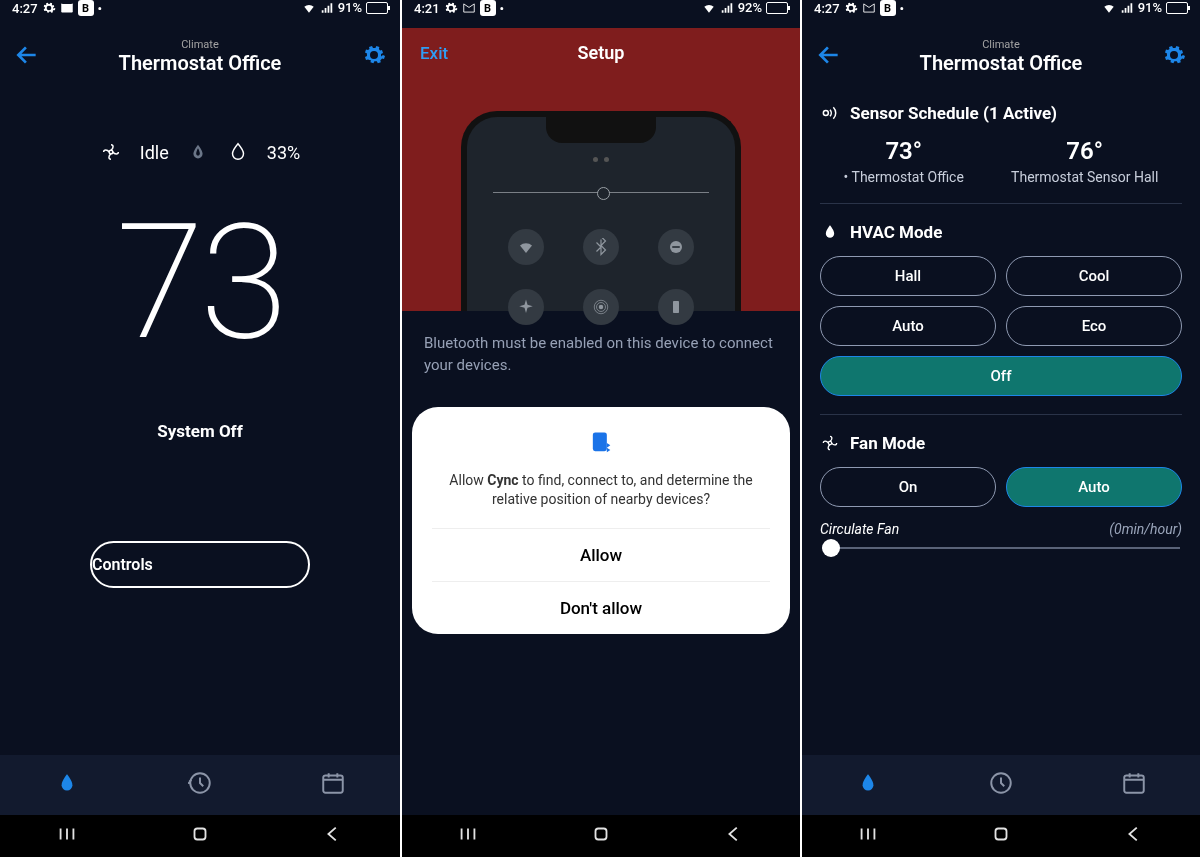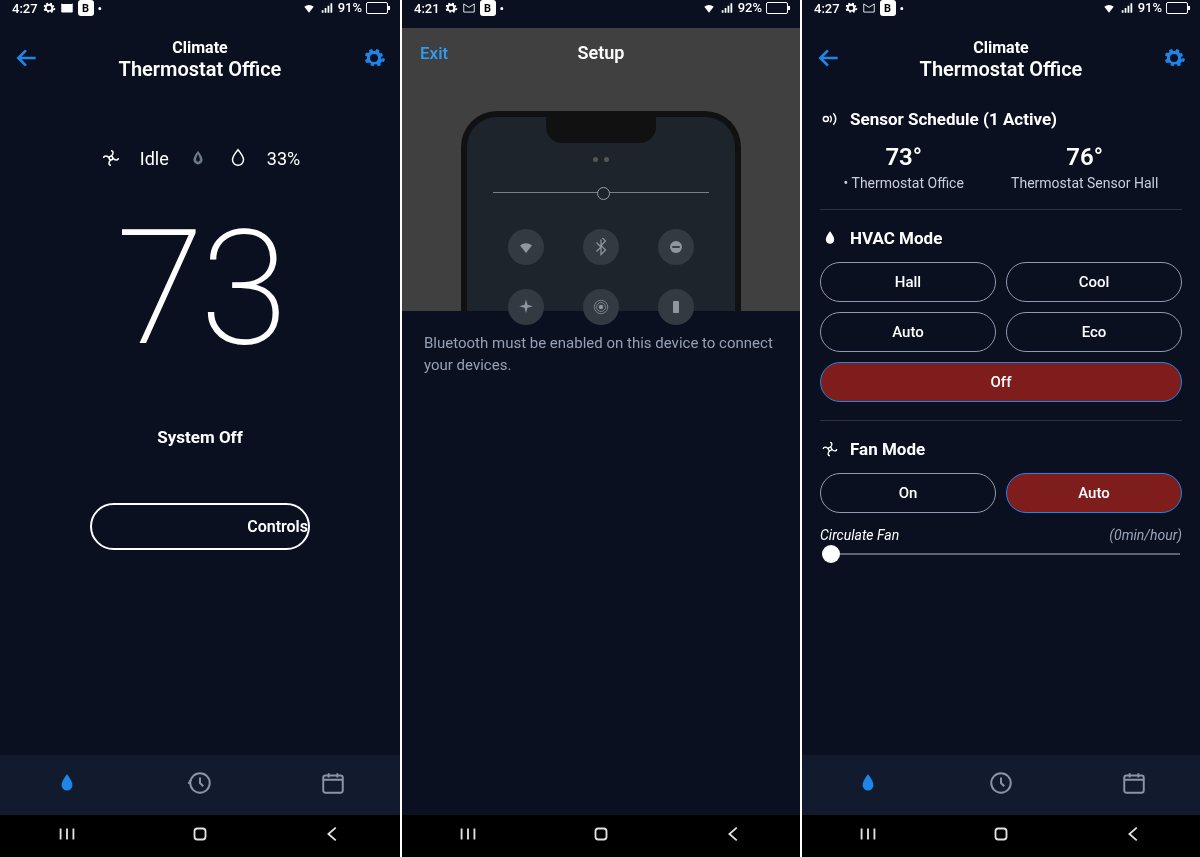--- a/index.html
+++ b/index.html
@@ -14,43 +14,43 @@
   .bpill { background:#fff; color:#000; border-radius:3px; width:16px; height:16px; display:inline-flex; align-items:center; justify-content:center; font-size:11px; font-weight:700;}
   .battery-ic { width:22px; height:12px; border:1px solid #fff; border-radius:2px; position:relative; }
   .battery-ic:after { content:""; position:absolute; right:-3px; top:3px; width:2px; height:4px; background:#fff; }
   .battery-ic .fill { background:#fff; height:100%; }
   
   
   .header { display:flex; align-items:center; padding: 10px 14px 6px 14px; }
   .header .back { color:#1d86e8; flex:0 0 30px; }
   .header .back svg { width:26px; height:26px; fill:none; stroke:#1d86e8; stroke-width:2.5; }
   .header .titlewrap { flex:1; text-align:center; }
-  .header .eyebrow { font-size:16px; color:#ffffff; font-weight:700;}
+  .header .eyebrow { font-size:11px; color:#a3a3a3; font-weight:400;}
   .header .title { font-size:20px; font-weight:600; }
   .header .gear { flex:0 0 30px; color:#1d86e8; text-align:right; }
   .header .gear svg { width:24px; height:24px; fill:#1d86e8; }
   
   
   .s1-body { flex:1; display:flex; flex-direction:column; align-items:center; }
   .s1-stat { margin-top:60px; display:flex; align-items:center; gap:18px; font-size:18px; }
   .s1-stat svg { width:22px; height:22px; }
   .bigtemp { font-size:160px; font-weight:200; line-height:1; margin-top:40px; letter-spacing:-4px; }
   .sysoff { margin-top:58px; font-size:17px; font-weight:700; }
-  .controls-btn { margin-top:56px; border:2px solid #fff; border-radius:28px; padding:12px 0; width:220px; text-align:right; font-size:16px; font-weight:600; }
+  .controls-btn { margin-top:100px; border:2px solid #fff; border-radius:28px; padding:12px 0; width:220px; text-align:left; font-size:16px; font-weight:600; }
   
   
   .apptabs { height:60px; background:#121a2e; display:flex; align-items:center; justify-content:space-around; }
   .apptabs svg { width:26px; height:26px; }
   
   
   .navbar { height:42px; background:#000; display:flex; align-items:center; justify-content:space-around; }
   .navbar svg { width:22px; height:22px; fill:none; stroke:#e2e2e2; stroke-width:2; }
   
   
-  .setup-top { background:#404040; padding-bottom:0; }
+  .setup-top { background:#7f1d1d; padding-bottom:0; }
   .setup-header { display:flex; align-items:center; padding:14px 18px 8px 18px; }
   .setup-header .exit { color:#2f9df4; font-size:17px; font-weight:500; flex:0 0 60px;}
   .setup-header .stitle { flex:1; text-align:center; font-size:18px; font-weight:600; padding-right:60px;}
   .mockphone { width:280px; margin:40px auto 0 auto; background:#1e242c; border:6px solid #111; border-bottom:none; border-radius:36px 36px 0 0; padding:12px 22px 0 22px; position:relative; height:200px; }
   .notch { width:110px; height:26px; background:#111; border-radius:0 0 16px 16px; margin:-12px auto 14px auto;}
   .topdots { display:flex; justify-content:center; gap:6px; margin-bottom:30px;}
   .topdots span{ width:5px; height:5px; border-radius:50%; background:#555;}
   .mslider { height:1px; background:#7a7f86; position:relative; margin:0 4px 36px 4px;}
   .mslider:after{content:"";position:absolute;left:48%;top:-5px;width:11px;height:11px;border:1px solid #9aa0a6;border-radius:50%;background:#1e242c;}
   .mrow{display:flex;justify-content:space-around;margin-bottom:24px;}
@@ -68,21 +68,21 @@
   .s3 { padding: 14px 18px 0 18px; flex:1; overflow:hidden;}
   .secthdr{display:flex;align-items:center;gap:10px;font-size:17px;font-weight:700;margin:8px 0 14px 0;}
   .secthdr svg{width:20px;height:20px;}
   .sensors{display:flex;justify-content:space-around;margin-bottom:18px;}
   .sensor{text-align:center;}
   .sensor .tmp{font-size:24px;font-weight:600;}
   .sensor .lbl{font-size:14px;color:#c8cedb;margin-top:4px;}
   .divider{height:1px;background:#2a3348;margin:6px 0 18px 0;}
   .pillrow{display:flex;gap:10px;margin-bottom:10px;}
   .pill{flex:1;border:1.5px solid #8f9ab2;border-radius:22px;text-align:center;padding:10px 0;font-size:15px;font-weight:500;}
-  .pill.sel{background:#7f1d1d;border-color:#1d86e8;}
+  .pill.sel{background:#0f766e;border-color:#1d86e8;}
   .pill.full{width:100%;}
   .circ{display:flex;justify-content:space-between;font-size:14px;margin:14px 0 10px 0;font-style:italic;}
   .circ .val{color:#9aa5ba;}
   .cslider{height:2px;background:#5a6378;position:relative;margin:0 2px;}
   .cslider .knob{position:absolute;left:0;top:-8px;width:18px;height:18px;border-radius:50%;background:#fff;}
 </style>
 </head>
 <body>
 
 <div class="phone">
@@ -248,20 +248,33 @@
             </svg>
           </span>
       </div>
     </div>
   </div>
 
   <div class="bt-block">
     <p>Bluetooth must be enabled on this device to connect your devices.</p>
   </div>
 
+  <div class="perm-dialog">
+    <div class="picon">
+      <svg viewBox="0 0 24 24">
+          <path d="M7 3h8a2 2 0 012 2v12a2 2 0 01-2 2H7a2 2 0 01-2-2V5a2 2 0 012-2z"></path>
+          <path fill="#1a73e8" d="M15 14l3 2-3 2v-4l3-2-3-2v4" transform="translate(2,2)"></path>
+        </svg>
+    </div>
+    <div class="ptxt">
+      <span>Allow </span><b>Cync</b><span> to find, connect to, and determine the relative position of nearby devices?</span>
+    </div>
+    <div class="pbtn">Allow</div>
+    <div class="pbtn">Don't allow</div>
+  </div>
 
   <div style="flex:1"></div>
   <div class="navbar">
     <span><svg viewBox="0 0 24 24">
           <path d="M5 6v12M12 6v12M19 6v12"></path>
         </svg></span>
     <span><svg viewBox="0 0 24 24">
           <rect x="6" y="6" width="12" height="12" rx="3"></rect>
         </svg></span>
     <span><svg viewBox="0 0 24 24">

